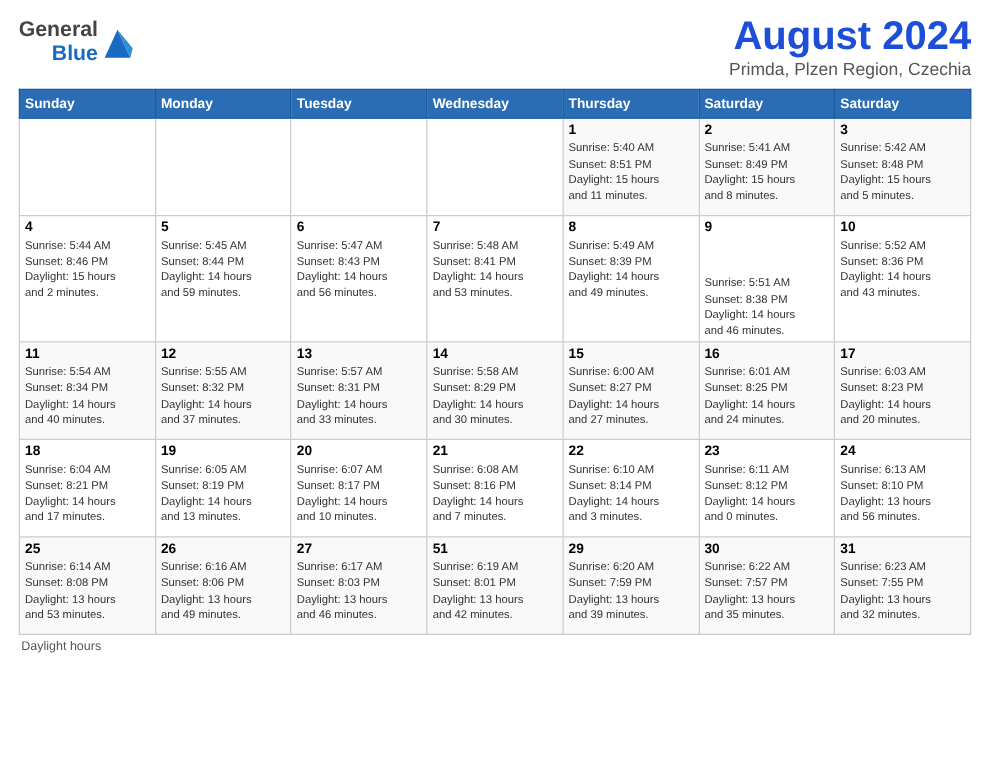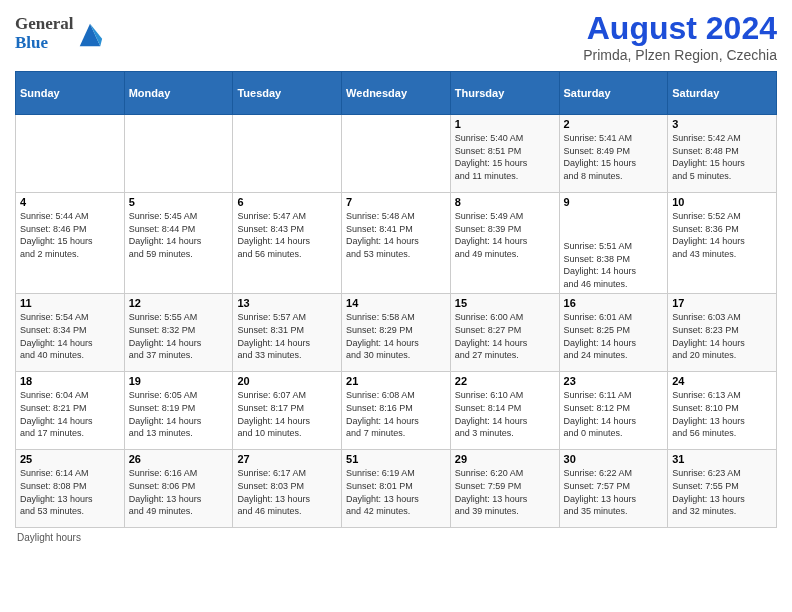--- a/index.html
+++ b/index.html
@@ -17,21 +17,20 @@
     .header-row {
       display: flex;
       align-items: flex-start;
       justify-content: space-between;
       margin-bottom: 8px;
     }
     .logo {
       display: flex;
       align-items: center;
       margin-top: 5px;
-      font-family: Liberation Serif, serif;
     }
     .logo-icon {
       width: 28px;
       height: 28px;
       margin-left: 2px;
     }
     .title-block {
       text-align: right;
     }
     .main-title {
@@ -44,21 +43,21 @@
       color: #555;
     }
     .calendar {
       width: 100%;
       border-collapse: collapse;
       font-size: 10px;
     }
     .calendar thead th {
       background: #2a6db5;
       color: #fff;
-      padding: 15px 4px;
+      padding: 5px 4px;
       text-align: left;
       font-size: 11px;
       border: 1px solid #1a5a9e;
     }
     .calendar tbody td {
       border: 1px solid #ccc;
       vertical-align: top;
       padding: 3px 4px;
       width: calc(100% / 7);
       height: 78px;
@@ -90,21 +89,21 @@
     }
   </style>
 </head>
 <body>
 
 <div class="container">
   <div class="header-row">
     <div class="logo">
       <div style="display:flex;flex-direction:column;line-height:1.1;">
         <span style="font-size:17px;font-weight:bold;color:#444;">General</span>
-        <span style="font-size:17px;font-weight:bold;color:#1a6bbf;">Blue</span>
+        <span style="font-size:17px;font-weight:bold;color:#1a6bbf;text-align:right;">Blue</span>
       </div>
       <svg class="logo-icon" viewBox="0 0 30 30" xmlns="http://www.w3.org/2000/svg">
         <polygon points="4,28 15,4 26,28" fill="#1a6bbf"></polygon>
         <polygon points="15,4 26,28 28,20" fill="#2a8fd4"></polygon>
       </svg>
     </div>
     <div class="title-block">
       <div class="main-title">August 2024</div>
       <div class="subtitle">Primda, Plzen Region, Czechia</div>
     </div>

